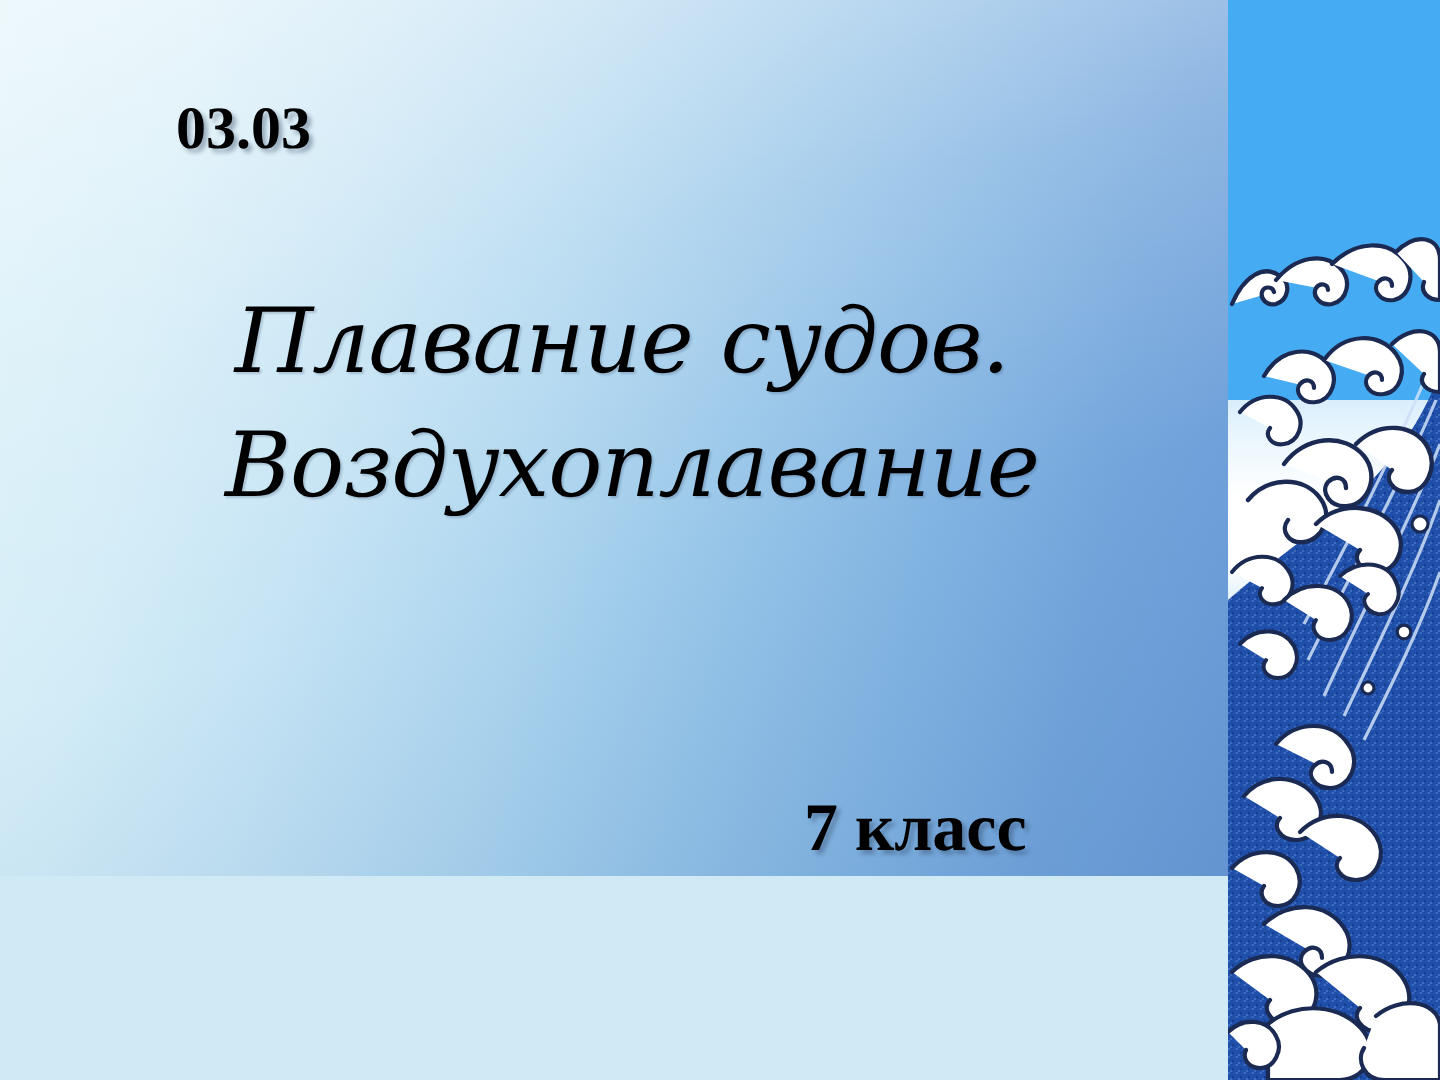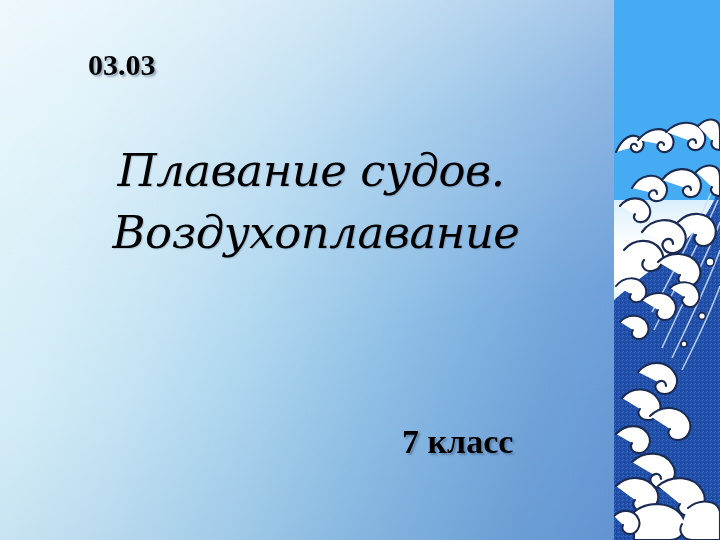--- a/index.html
+++ b/index.html
@@ -19,21 +19,21 @@
     overflow: hidden;
     background: #cfe9f5;
   }
 
   
   .content-pane {
     position: absolute;
     left: 0;
     top: 0;
     width: 616px;
-    height: 540px;
+    height: 438px;
     background:
       linear-gradient(168deg,
         rgba(255,255,255,0.55) 0%,
         rgba(255,255,255,0.20) 32%,
         rgba(255,255,255,0.00) 62%,
         rgba(40,90,160,0.12) 100%),
       linear-gradient(100deg,
         #d9f0f8 0%,
         #d2ecf7 14%,
         #c4e3f4 28%,
@@ -78,21 +78,21 @@
     text-shadow: 1px 1px 1px rgba(40,60,90,0.22);
     text-align: center;
   }
   .title-line-1 { padding-left: 6px; }
   .title-line-2 { padding-left: 16px; }
 
   
   .grade-text {
     position: absolute;
     left: 402px;
-    top: 423px;
+    top: 396px;
     font-family: "Liberation Serif", "DejaVu Serif", serif;
     font-size: 34px;
     font-weight: bold;
     color: #000000;
     text-shadow: 2px 2px 2px rgba(40,60,90,0.38);
     white-space: nowrap;
   }
 
   
   .wave-pane {

